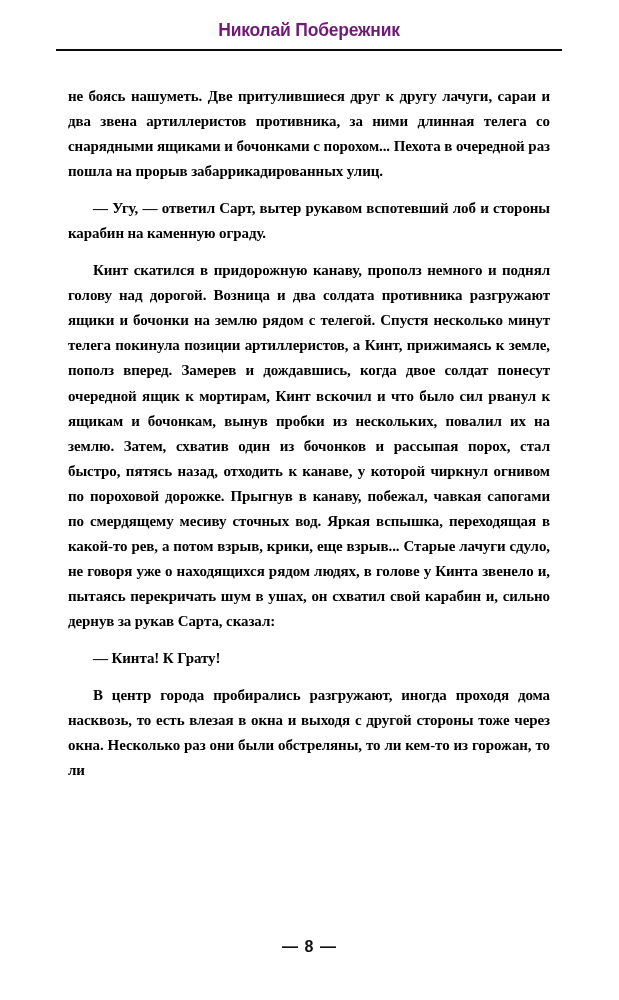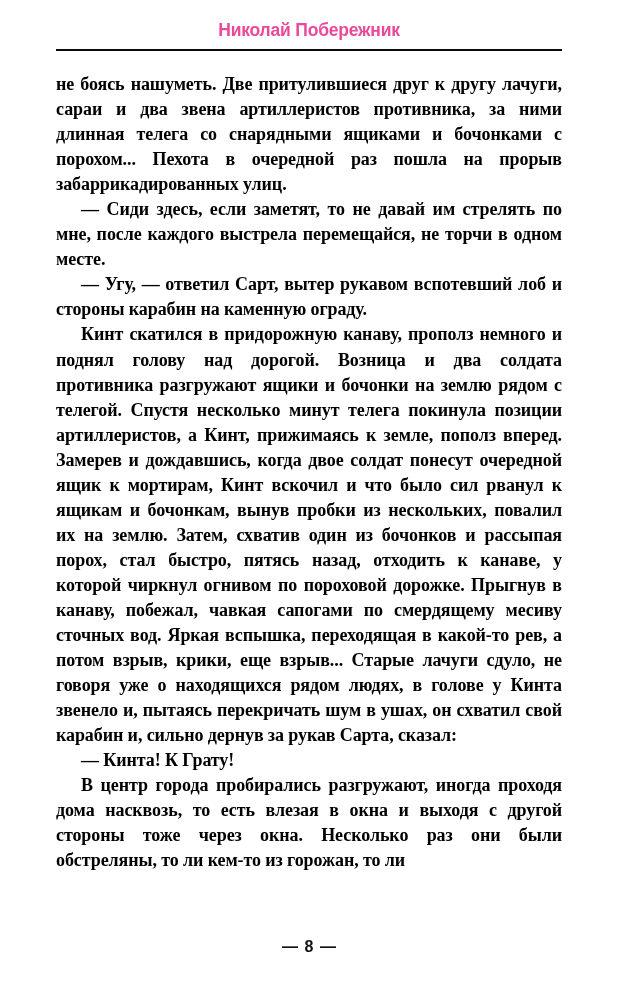--- a/index.html
+++ b/index.html
@@ -26,21 +26,21 @@
     left: 56px;
     right: 57px;
     top: 18px;
     height: 24px;
     text-align: center;
     font-family: "Liberation Sans", "DejaVu Sans", sans-serif;
     font-weight: bold;
     font-size: 17.5px;
     letter-spacing: -0.2px;
     line-height: 24px;
-    color: #ec4899;
+    color: #701a75;
     white-space: nowrap;
   }
 
   .head-rule {
     position: absolute;
     left: 56px;
     width: 506px;
     top: 49px;
     height: 2px;
     background: #0b0b0b;
@@ -48,22 +48,22 @@
 
   
   .textblock {
     position: absolute;
     left: 56px;
     top: 72px;
     width: 506px;
   }
 
   .textblock p {
-    margin: 0;
-    font-size: 18px;
+    margin: 12px;
+    font-size: 15px;
     line-height: 25.05px;
     text-align: justify;
     text-justify: inter-word;
     font-weight: 600;
     letter-spacing: -0.08px;
     word-spacing: -0.1px;
     -webkit-font-smoothing: none;
   }
 
   
@@ -93,21 +93,20 @@
 <body>
 
 <div class="page">
 
   <div class="running-head">Николай Побережник</div>
 
   <div class="head-rule"></div>
 
   <div class="textblock">
     <p class="cont">не боясь нашуметь. Две притулившиеся друг к другу лачуги, сараи и два звена артиллеристов противника, за ними длинная телега со снарядными ящиками и бочонками с порохом... Пехота в очередной раз пошла на прорыв забаррикадированных улиц.</p>
-    <p class="dlg">— Сиди здесь, если заметят, то не давай им стрелять по мне, после каждого выстрела перемещайся, не торчи в одном месте.</p>
     <p class="dlg">— Угу, — ответил Сарт, вытер рукавом вспотевший лоб и стороны карабин на каменную ограду.</p>
     <p class="para">Кинт скатился в придорожную канаву, прополз немного и поднял голову над дорогой. Возница и два солдата противника разгружают ящики и бочонки на землю рядом с телегой. Спустя несколько минут телега покинула позиции артиллеристов, а Кинт, прижимаясь к земле, пополз вперед. Замерев и дождавшись, когда двое солдат понесут очередной ящик к мортирам, Кинт вскочил и что было сил рванул к ящикам и бочонкам, вынув пробки из нескольких, повалил их на землю. Затем, схватив один из бочонков и рассыпая порох, стал быстро, пятясь назад, отходить к канаве, у которой чиркнул огнивом по пороховой дорожке. Прыгнув в канаву, побежал, чавкая сапогами по смердящему месиву сточных вод. Яркая вспышка, переходящая в какой-то рев, а потом взрыв, крики, еще взрыв... Старые лачуги сдуло, не говоря уже о находящихся рядом людях, в голове у Кинта звенело и, пытаясь перекричать шум в ушах, он схватил свой карабин и, сильно дернув за рукав Сарта, сказал:</p>
     <p class="dlg">— Кинта! К Грату!</p>
     <p class="para">В центр города пробирались разгружают, иногда проходя дома насквозь, то есть влезая в окна и выходя с другой стороны тоже через окна. Несколько раз они были обстреляны, то ли кем-то из горожан, то ли</p>
   </div>
 
   <div class="folio">— 8 —</div>
 
 </div>
 

